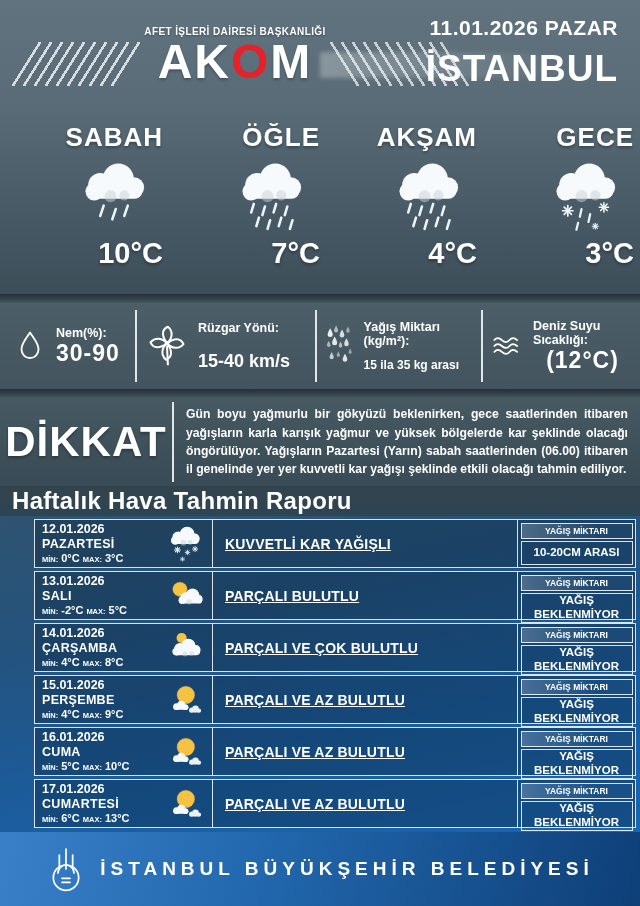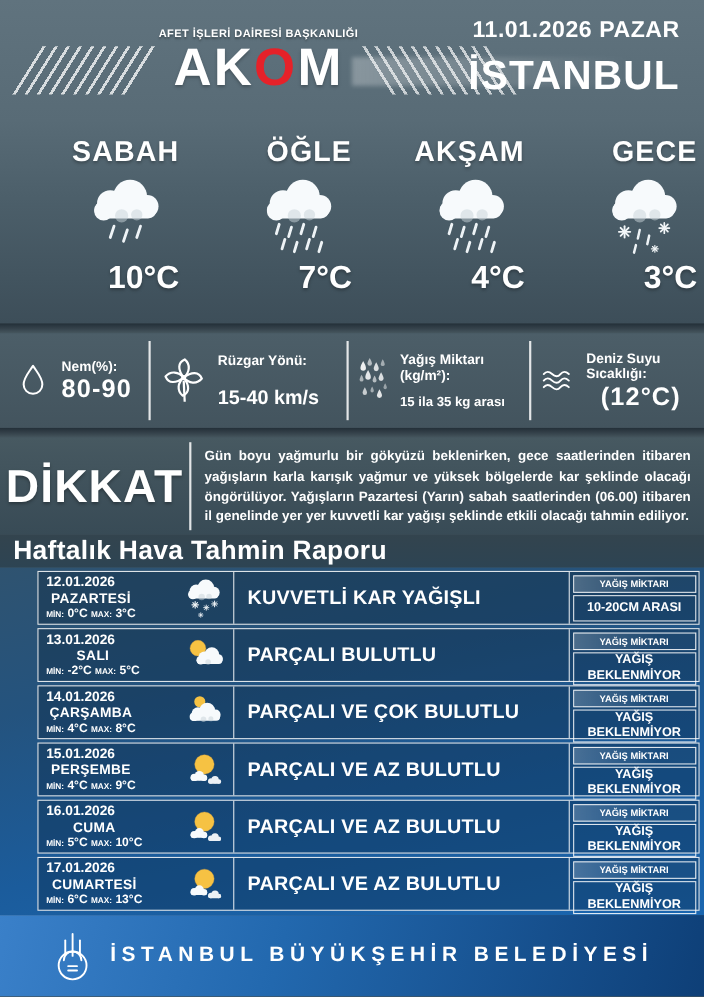--- a/index.html
+++ b/index.html
@@ -62,25 +62,25 @@
   .wtitle { height:30px; display:flex; align-items:center; padding-left:12px;
             background:linear-gradient(180deg,#33444e 0%,#2d4453 100%);
             font-size:24px; font-weight:800; letter-spacing:.3px; }
   .wtable { height:316px; padding:3px 4px 0 34px;
             background:linear-gradient(168deg,#2f5370 0%,#24537e 30%,#1b5c9c 65%,#1a66b0 100%); }
   .trow { display:flex; height:49px; margin-bottom:3px; border:1px solid rgba(255,255,255,.85); background:rgba(5,25,48,.30); }
   .td-left { flex:0 0 178px; display:flex; align-items:center; justify-content:space-between;
              padding:2px 2px 2px 7px; border-right:1px solid rgba(255,255,255,.85);gap:29px; }
   .d-stack { display:flex; flex-direction:column; line-height:1.14; }
   .d-date { font-size:12.5px; font-weight:700; }
-  .d-day  { font-size:12.5px; font-weight:700; letter-spacing:.3px;text-align:center; }
+  .d-day  { font-size:12.5px; font-weight:700; letter-spacing:.3px; }
   .d-mm   { font-size:11px; font-weight:700; margin-top:1px; display:flex; align-items:baseline; gap:3px; }
   .mm-l   { font-size:7.5px; font-weight:800; }
   .w-icon { width:46px; height:42px; margin-right:2px; flex:0 0 auto; }
-  .td-desc { flex:1; display:flex; align-items:center; padding-left:12px; font-size:18px; font-weight:800; letter-spacing:.2px; }
+  .td-desc { flex:1; display:flex; align-items:center; padding-left:12px; font-size:14px; font-weight:800; letter-spacing:.2px;text-decoration:underline; }
   .td-amt { flex:0 0 118px; border-left:1px solid rgba(255,255,255,.85); display:flex; flex-direction:column; padding:2.5px; gap:2.5px; }
   .amt-h { border:1px solid rgba(255,255,255,.85); text-align:center; font-size:8.5px; font-weight:800; padding:2px 0;
            background:linear-gradient(90deg,rgba(255,255,255,.22),rgba(255,255,255,.02) 70%); }
   .amt-v { border:1px solid rgba(255,255,255,.85); flex:1; display:flex; align-items:center; justify-content:center;
            text-align:center; font-size:11.5px; font-weight:800; line-height:1.2; padding:0 10px; }
 
   
   .ftr { flex:1; display:flex; align-items:center; justify-content:center; gap:14px;
          background:linear-gradient(105deg,#3a80c9 0%,#2268ae 40%,#0e3f77 100%); }
   .ftr-logo { width:40px; height:52px; }
@@ -354,21 +354,21 @@
 
   <div class="strip"></div>
 
   <div class="conds">
     <div class="cond cond-hum">
       <svg class="cond-icon" width="34" height="42">
           <use href="#water-drop-icon"></use>
         </svg>
       <div class="cond-stack">
         <div class="c-label">Nem(%):</div>
-        <div class="c-big">80-90</div>
+        <div class="c-big">30-90</div>
       </div>
     </div>
     <div class="cond cond-wind">
       <svg class="cond-icon" width="44" height="46">
           <use href="#pinwheel-icon"></use>
         </svg>
       <div class="cond-stack">
         <div class="c-label">Rüzgar Yönü:</div>
         <div class="c-mid">15-40 km/s</div>
       </div>

